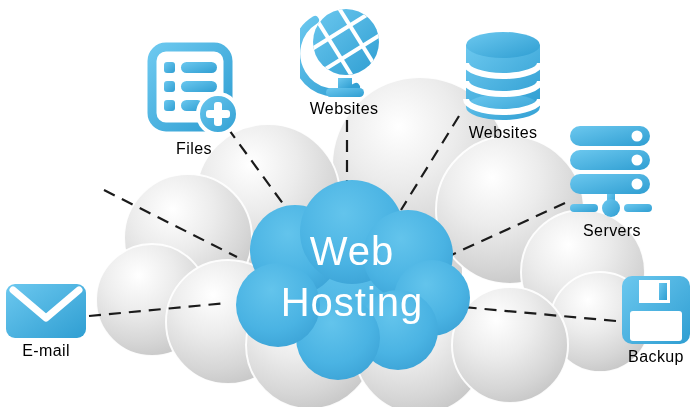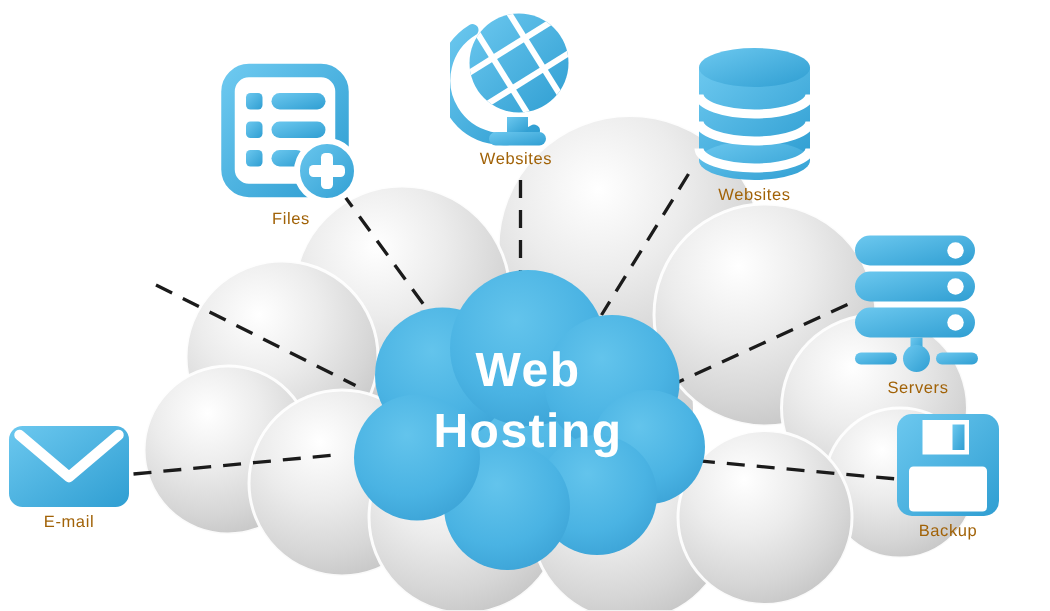--- a/index.html
+++ b/index.html
@@ -3,25 +3,25 @@
 <meta charset="utf-8">
 <style>
   html,body{margin:0;padding:0;background:#fff;}
   .stage{
     position:relative;width:700px;height:407px;background:#ffffff;overflow:hidden;
     font-family:"Liberation Sans", sans-serif;
   }
   .canvas{position:absolute;left:0;top:0;}
   .node{position:absolute;display:flex;flex-direction:column;align-items:center;}
   .node-label{
-    font-size:11px;color:#a16207;letter-spacing:.4px;margin-top:2px;white-space:nowrap;
+    font-size:16px;color:#000000;letter-spacing:.4px;margin-top:2px;white-space:nowrap;
   }
   .center-title{
     position:absolute;left:252px;top:226px;width:200px;text-align:center;
-    color:#ffffff;font-size:32px;line-height:1.28;letter-spacing:1px;font-weight:700;
+    color:#ffffff;font-size:40px;line-height:1.28;letter-spacing:1px;font-weight:400;
   }
 </style>
 </head>
 <body>
 
 <div class="stage">
 
   <svg class="canvas" width="700" height="407" viewBox="0 0 700 407">
     <defs>
       <radialGradient id="gGray" cx="38%" cy="28%" r="80%">
@@ -140,21 +140,21 @@
       <ellipse cx="43" cy="77" rx="37" ry="13" fill="url(#ig4)"></ellipse>
       <g stroke="#ffffff" stroke-width="6" fill="none">
         <path d="M6 33 a37 13 0 0 0 74 0"></path>
         <path d="M6 51 a37 13 0 0 0 74 0"></path>
         <path d="M6 69 a37 13 0 0 0 74 0"></path>
       </g>
     </svg>
     <div class="node-label">Websites</div>
   </div>
 
-  <div class="node" style="left:564px;top:155px;width:96px;justify-content:center;">
+  <div class="node" style="left:564px;top:124px;width:96px;justify-content:center;">
     <svg width="92" height="96" viewBox="0 0 92 96">
       <defs>
           <linearGradient id="ig5" x1="0" y1="0" x2="1" y2="1">
         <stop offset="0" stop-color="#6cc8ef"></stop>
             <stop offset="1" stop-color="#2f9ed2"></stop>
       </linearGradient>
         </defs>
       <rect x="4" y="2" width="80" height="20" rx="10" fill="url(#ig5)"></rect>
       <rect x="4" y="26" width="80" height="20" rx="10" fill="url(#ig5)"></rect>
       <rect x="4" y="50" width="80" height="20" rx="10" fill="url(#ig5)"></rect>
@@ -176,21 +176,21 @@
         <stop offset="0" stop-color="#6cc8ef"></stop>
             <stop offset="1" stop-color="#2f9ed2"></stop>
       </linearGradient>
         </defs>
       <rect x="2" y="2" width="80" height="54" rx="9" fill="url(#ig6)"></rect>
       <path d="M9 8 L42 36 L75 8" stroke="#ffffff" stroke-width="7" fill="none" stroke-linecap="round" stroke-linejoin="round"></path>
     </svg>
     <div class="node-label">E-mail</div>
   </div>
 
-  <div class="node" style="left:594px;top:274px;width:76px;align-items:center;">
+  <div class="node" style="left:618px;top:274px;width:76px;align-items:center;">
     <svg width="72" height="72" viewBox="0 0 72 72">
       <defs>
           <linearGradient id="ig7" x1="0" y1="0" x2="1" y2="1">
         <stop offset="0" stop-color="#6cc8ef"></stop>
             <stop offset="1" stop-color="#2f9ed2"></stop>
       </linearGradient>
         </defs>
       <rect x="2" y="2" width="68" height="68" rx="10" fill="url(#ig7)"></rect>
       <rect x="19" y="6" width="31" height="23" fill="#fff"></rect>
       <rect x="39" y="9" width="8" height="17" fill="url(#ig7)"></rect>

